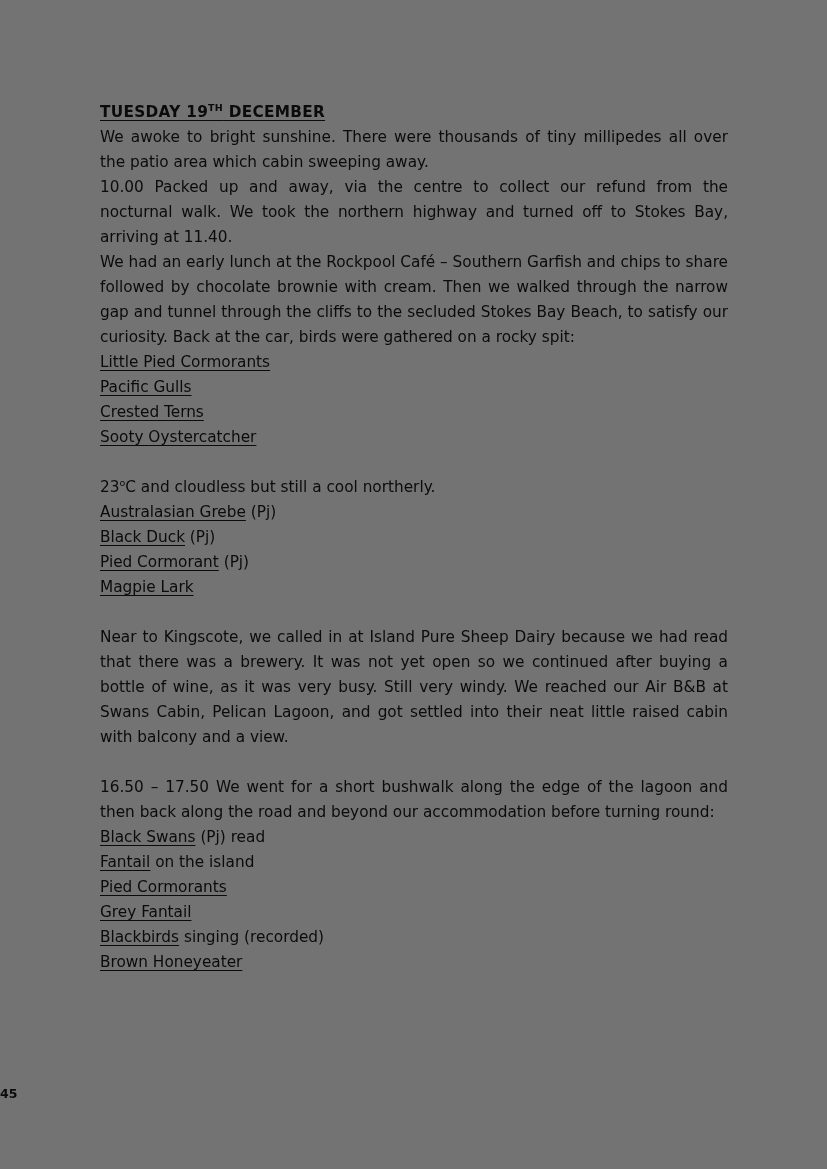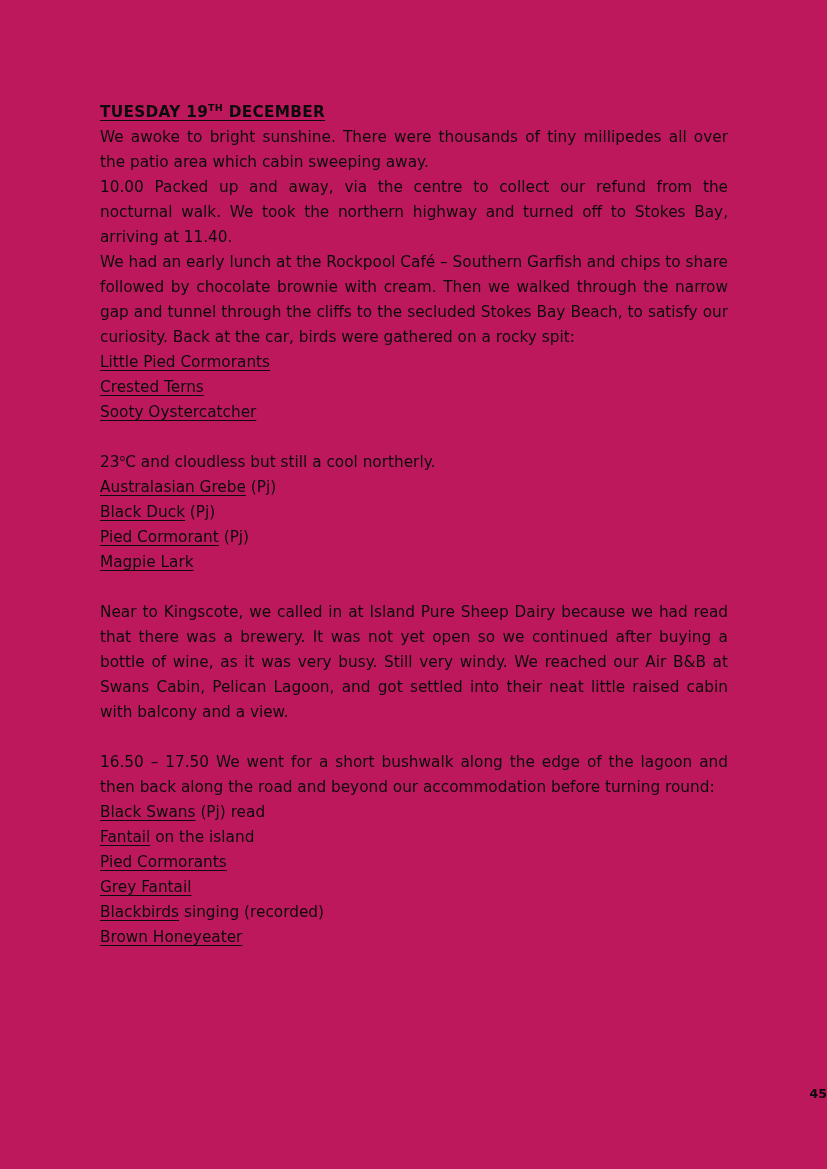--- a/index.html
+++ b/index.html
@@ -8,21 +8,21 @@
     width: 827px;
     height: 1169px;
     position: relative;
     font-family: "DejaVu Sans", sans-serif;
     color: #0b0b0b;
     overflow: hidden;
   }
   .page {
     position: absolute;
     inset: 0;
-    background: #be185d;
+    background: #737373;
   }
   .content {
     position: absolute;
     left: 100px;
     width: 628px;
     top: 100px;
     font-size: 15.3px;
     line-height: 25px;
   }
   .heading {
@@ -47,41 +47,42 @@
   .bird-name {
     text-decoration: underline;
     text-underline-offset: 3px;
   }
   .bird-note { }
   .page-number {
     position: absolute;
     left: 0;
     right: 0;
     bottom: 68px;
-    text-align: right;
+    text-align: left;
     font-size: 12.5px;
     font-weight: bold;
   }
 </style>
 </head>
 <body>
 
 <div class="page">
   <div class="content">
 
     <div class="heading"><span>TUESDAY 19</span><sup>TH</sup><span> DECEMBER</span></div>
 
     <p class="para">We awoke to bright sunshine. There were thousands of tiny millipedes all over the patio area which cabin sweeping away.</p>
 
     <p class="para">10.00 Packed up and away, via the centre to collect our refund from the nocturnal walk. We took the northern highway and turned off to Stokes Bay, arriving at 11.40.</p>
 
     <p class="para">We had an early lunch at the Rockpool Café – Southern Garfish and chips to share followed by chocolate brownie with cream. Then we walked through the narrow gap and tunnel through the cliffs to the secluded Stokes Bay Beach, to satisfy our curiosity. Back at the car, birds were gathered on a rocky spit:</p>
 
     <div class="bird-list">
         <div class="bird-row"><span class="bird-name">Little Pied Cormorants</span></div>
+        <div class="bird-row"><span class="bird-name">Pacific Gulls</span></div>
         <div class="bird-row"><span class="bird-name">Crested Terns</span></div>
         <div class="bird-row"><span class="bird-name">Sooty Oystercatcher</span></div>
       </div>
 
     <div class="spacer"></div>
 
     <p class="para no-justify"><span>23</span><sup>o</sup><span>C and cloudless but still a cool northerly.</span></p>
 
     <div class="bird-list">
         <div class="bird-row"><span class="bird-name">Australasian Grebe</span><span class="bird-note"> (Pj)</span></div>

